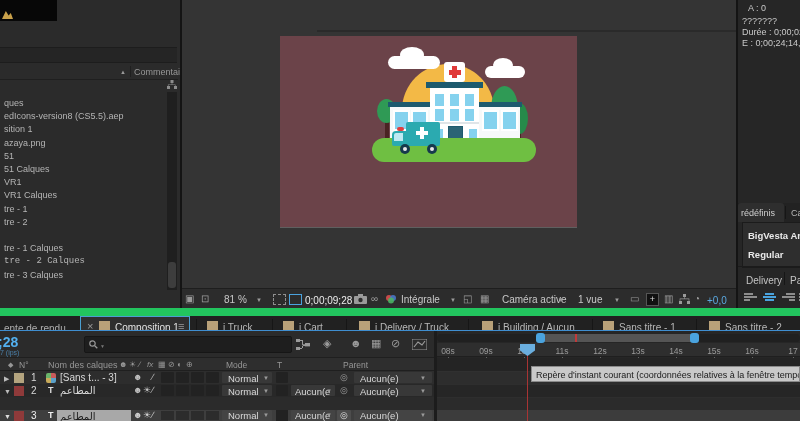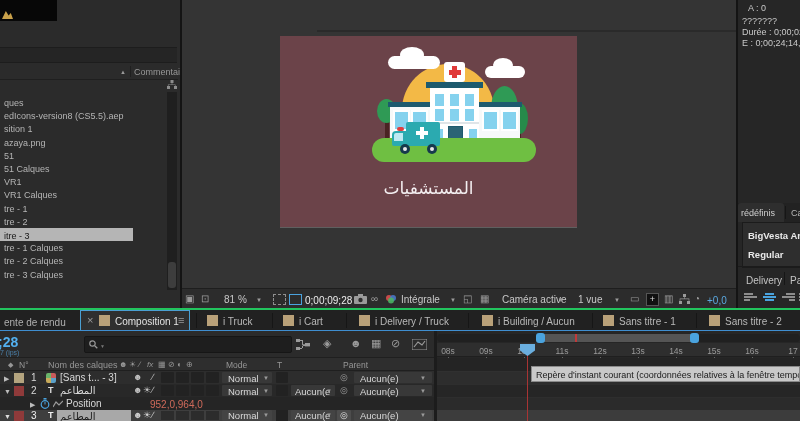--- a/index.html
+++ b/index.html
@@ -52,25 +52,22 @@
     <div class="abs t9" style="left:4px;top:99px;">ques</div>
     <div class="abs t9" style="left:4px;top:112px;">edIcons-version8 (CS5.5).aep</div>
     <div class="abs t9" style="left:4px;top:125px;">sition 1</div>
     <div class="abs t9" style="left:4px;top:139px;">azaya.png</div>
     <div class="abs t9" style="left:4px;top:152px;">51</div>
     <div class="abs t9" style="left:4px;top:165px;">51 Calques</div>
     <div class="abs t9" style="left:4px;top:178px;">VR1</div>
     <div class="abs t9" style="left:4px;top:191px;">VR1 Calques</div>
     <div class="abs t9" style="left:4px;top:205px;">tre - 1</div>
     <div class="abs t9" style="left:4px;top:218px;">tre - 2</div>
-    <div class="abs" style="left:0;top:228px;width:133px;height:13px;background:#b5b5b5;">
-      <span class="abs" style="left:4px;top:3px;font-size:9px;color:#161616;white-space:nowrap;">itre - 3</span>
-    </div>
     <div class="abs t9" style="left:4px;top:244px;">tre - 1 Calques</div>
-    <div class="abs t9" style="left:4px;top:257px;">tre - 2 Calques</div>
+    <div class="abs t9" style="left:4px;top:257px;font-family:Liberation Mono, monospace;">tre - 2 Calques</div>
     <div class="abs t9" style="left:4px;top:271px;">tre - 3 Calques</div>
 
     <div class="abs" style="left:167px;top:92px;width:10px;height:198px;background:#1f1f1f;">
       <div class="abs" style="left:1px;top:170px;width:8px;height:26px;background:#3d3d3d;border-radius:3px;"></div>
     </div>
 
   </div>
 
   <div class="abs" style="left:180px;top:0;width:554px;height:308px;background:#343434;border-left:2px solid #141414;box-sizing:content-box;">
     <div class="abs" style="left:135px;top:30px;width:419px;height:2px;background:#2a2a2a;"></div>
@@ -125,21 +122,20 @@
         <div class="abs" style="left:0;top:13px;width:16px;height:15px;background:#2baab0;border-radius:4px 0 0 2px;"></div>
         <div class="abs" style="left:2px;top:15px;width:9px;height:8px;background:#bfe9f2;border-radius:2px 0 0 0;"></div>
         <div class="abs" style="left:28px;top:9px;width:4px;height:12px;background:#fff;"></div>
         <div class="abs" style="left:24px;top:13px;width:12px;height:4px;background:#fff;"></div>
         <div class="abs" style="left:8px;top:26px;width:10px;height:10px;background:#16394d;border-radius:50%;"></div>
         <div class="abs" style="left:35px;top:26px;width:10px;height:10px;background:#16394d;border-radius:50%;"></div>
         <div class="abs" style="left:11px;top:29px;width:4px;height:4px;background:#e8e8e8;border-radius:50%;"></div>
         <div class="abs" style="left:38px;top:29px;width:4px;height:4px;background:#e8e8e8;border-radius:50%;"></div>
       </div>
 
-      <div class="abs ar" style="left:0;top:142px;width:297px;text-align:center;color:#f3eef0;font-size:17px;">المستشفيات</div>
     </div>
     <div class="abs" style="left:98px;top:227px;width:297px;height:1px;background:#5f5f5f;"></div>
 
     <div class="abs" style="left:0;top:288px;width:554px;height:20px;background:#2c2c2c;border-top:1px solid #1e1e1e;">
       <span class="abs ic" style="left:3px;top:5px;font-size:10px;">▣</span>
       <span class="abs ic" style="left:19px;top:5px;font-size:10px;">⊡</span>
       <span class="abs t" style="left:42px;top:6px;">81 %</span>
       <span class="abs arr" style="left:74px;top:8px;">▼</span>
       <span class="abs" style="left:91px;top:5px;width:11px;height:9px;border:1px dashed #8f8f8f;"></span>
       <span class="abs" style="left:107px;top:5px;width:11px;height:9px;border:1px solid #4aa3de;"></span>
@@ -222,21 +218,21 @@
         <i style="width:13px;"></i>
         <i style="width:6px;margin-left:7px;"></i>
       </span>
     <span class="abs albtn" style="left:61px;top:292px;width:13px;">
         <i style="width:13px;"></i>
         <i style="width:13px;"></i>
         <i style="width:13px;"></i>
       </span>
   </div>
 
-  <div class="abs" style="left:0;top:308px;width:800px;height:23px;background:#212121;border-top:2px solid #22c55e;box-sizing:border-box;">
+  <div class="abs" style="left:0;top:308px;width:800px;height:23px;background:#212121;border-top:8px solid #22c55e;box-sizing:border-box;">
     <span class="abs t" style="left:4px;top:8px;color:#aeaeae;">ente de rendu</span>
 
     <div class="abs" style="left:80px;top:0;width:110px;height:21px;background:#2f2f2f;border:1px solid #4a9fd2;border-bottom:none;box-sizing:border-box;">
       <span class="abs" style="left:6px;top:4px;color:#9a9a9a;font-size:11px;line-height:1;">×</span>
       <span class="abs sq" style="left:18px;top:4px;"></span>
       <span class="abs t" style="left:34px;top:6px;color:#e3e3e3;">Composition 1</span>
       <span class="abs" style="left:97px;top:4px;color:#9a9a9a;font-size:11px;line-height:1;">≡</span>
     </div>
 
     <span class="abs" style="left:196px;top:3px;width:1px;height:15px;background:#161616;"></span>
@@ -363,37 +359,20 @@
         <span class="abs dd row-t" style="left:4px;top:2px;font-size:9.5px;">Aucun(e</span>
         <span class="abs arr" style="left:35px;top:3px;">▼</span>
       </span>
       <span class="abs ic" style="left:340px;top:2px;font-size:9px;">◎</span>
       <span class="abs cell" style="left:354px;top:1px;width:78px;height:11px;">
         <span class="abs dd row-t" style="left:6px;top:2px;font-size:9.5px;">Aucun(e)</span>
         <span class="abs arr" style="left:66px;top:3px;">▼</span>
       </span>
     </div>
 
-    <div class="abs" style="left:0;top:66px;width:437px;height:13px;background:#252525;">
-      <span class="abs arr" style="left:30px;top:4px;color:#bbb;font-size:7px;">▶</span>
-      <span class="abs" style="left:40px;top:1px;">
-        <svg width="10" height="11" viewBox="0 0 10 11">
-            <circle cx="5" cy="6.5" r="3.8" fill="none" stroke="#4aa3de" stroke-width="1.2"></circle>
-            <line x1="5" y1="6.5" x2="5" y2="3.8" stroke="#4aa3de" stroke-width="1"></line>
-            <rect x="3.5" y="0" width="3" height="1.6" fill="#4aa3de"></rect>
-          </svg>
-      </span>
-      <span class="abs" style="left:53px;top:3px;">
-        <svg width="10" height="8" viewBox="0 0 10 8">
-            <polyline points="0,7 3,2 6,5 10,1" fill="none" stroke="#9a9a9a" stroke-width="1.2"></polyline>
-          </svg>
-      </span>
-      <span class="abs row-t" style="left:66px;top:2px;">Position</span>
-      <span class="abs" style="left:150px;top:2px;font-size:10px;color:#d06a5a;white-space:nowrap;">952,0,964,0</span>
-    </div>
 
     <div class="abs" style="left:0;top:79px;width:437px;height:11px;background:#3e3e3e;">
       <span class="abs arr" style="left:4px;top:3px;color:#ddd;font-size:7px;">▼</span>
       <span class="abs" style="left:14px;top:1px;width:10px;height:10px;background:#8f3a3a;"></span>
       <span class="abs row-t" style="left:31px;top:1px;color:#f0f0f0;">3</span>
       <span class="abs" style="left:48px;top:1px;font-size:9px;font-weight:bold;color:#eee;line-height:1;">T</span>
       <span class="abs" style="left:57px;top:0;width:74px;height:11px;background:#a8a8a8;">
         <span class="abs ar" style="left:3px;top:1px;font-size:10px;color:#1c1c1c;white-space:nowrap;">المطاعم</span>
       </span>
       <span class="abs ic" style="left:133px;top:1px;font-size:9px;color:#cfcfcf;">☻</span>

